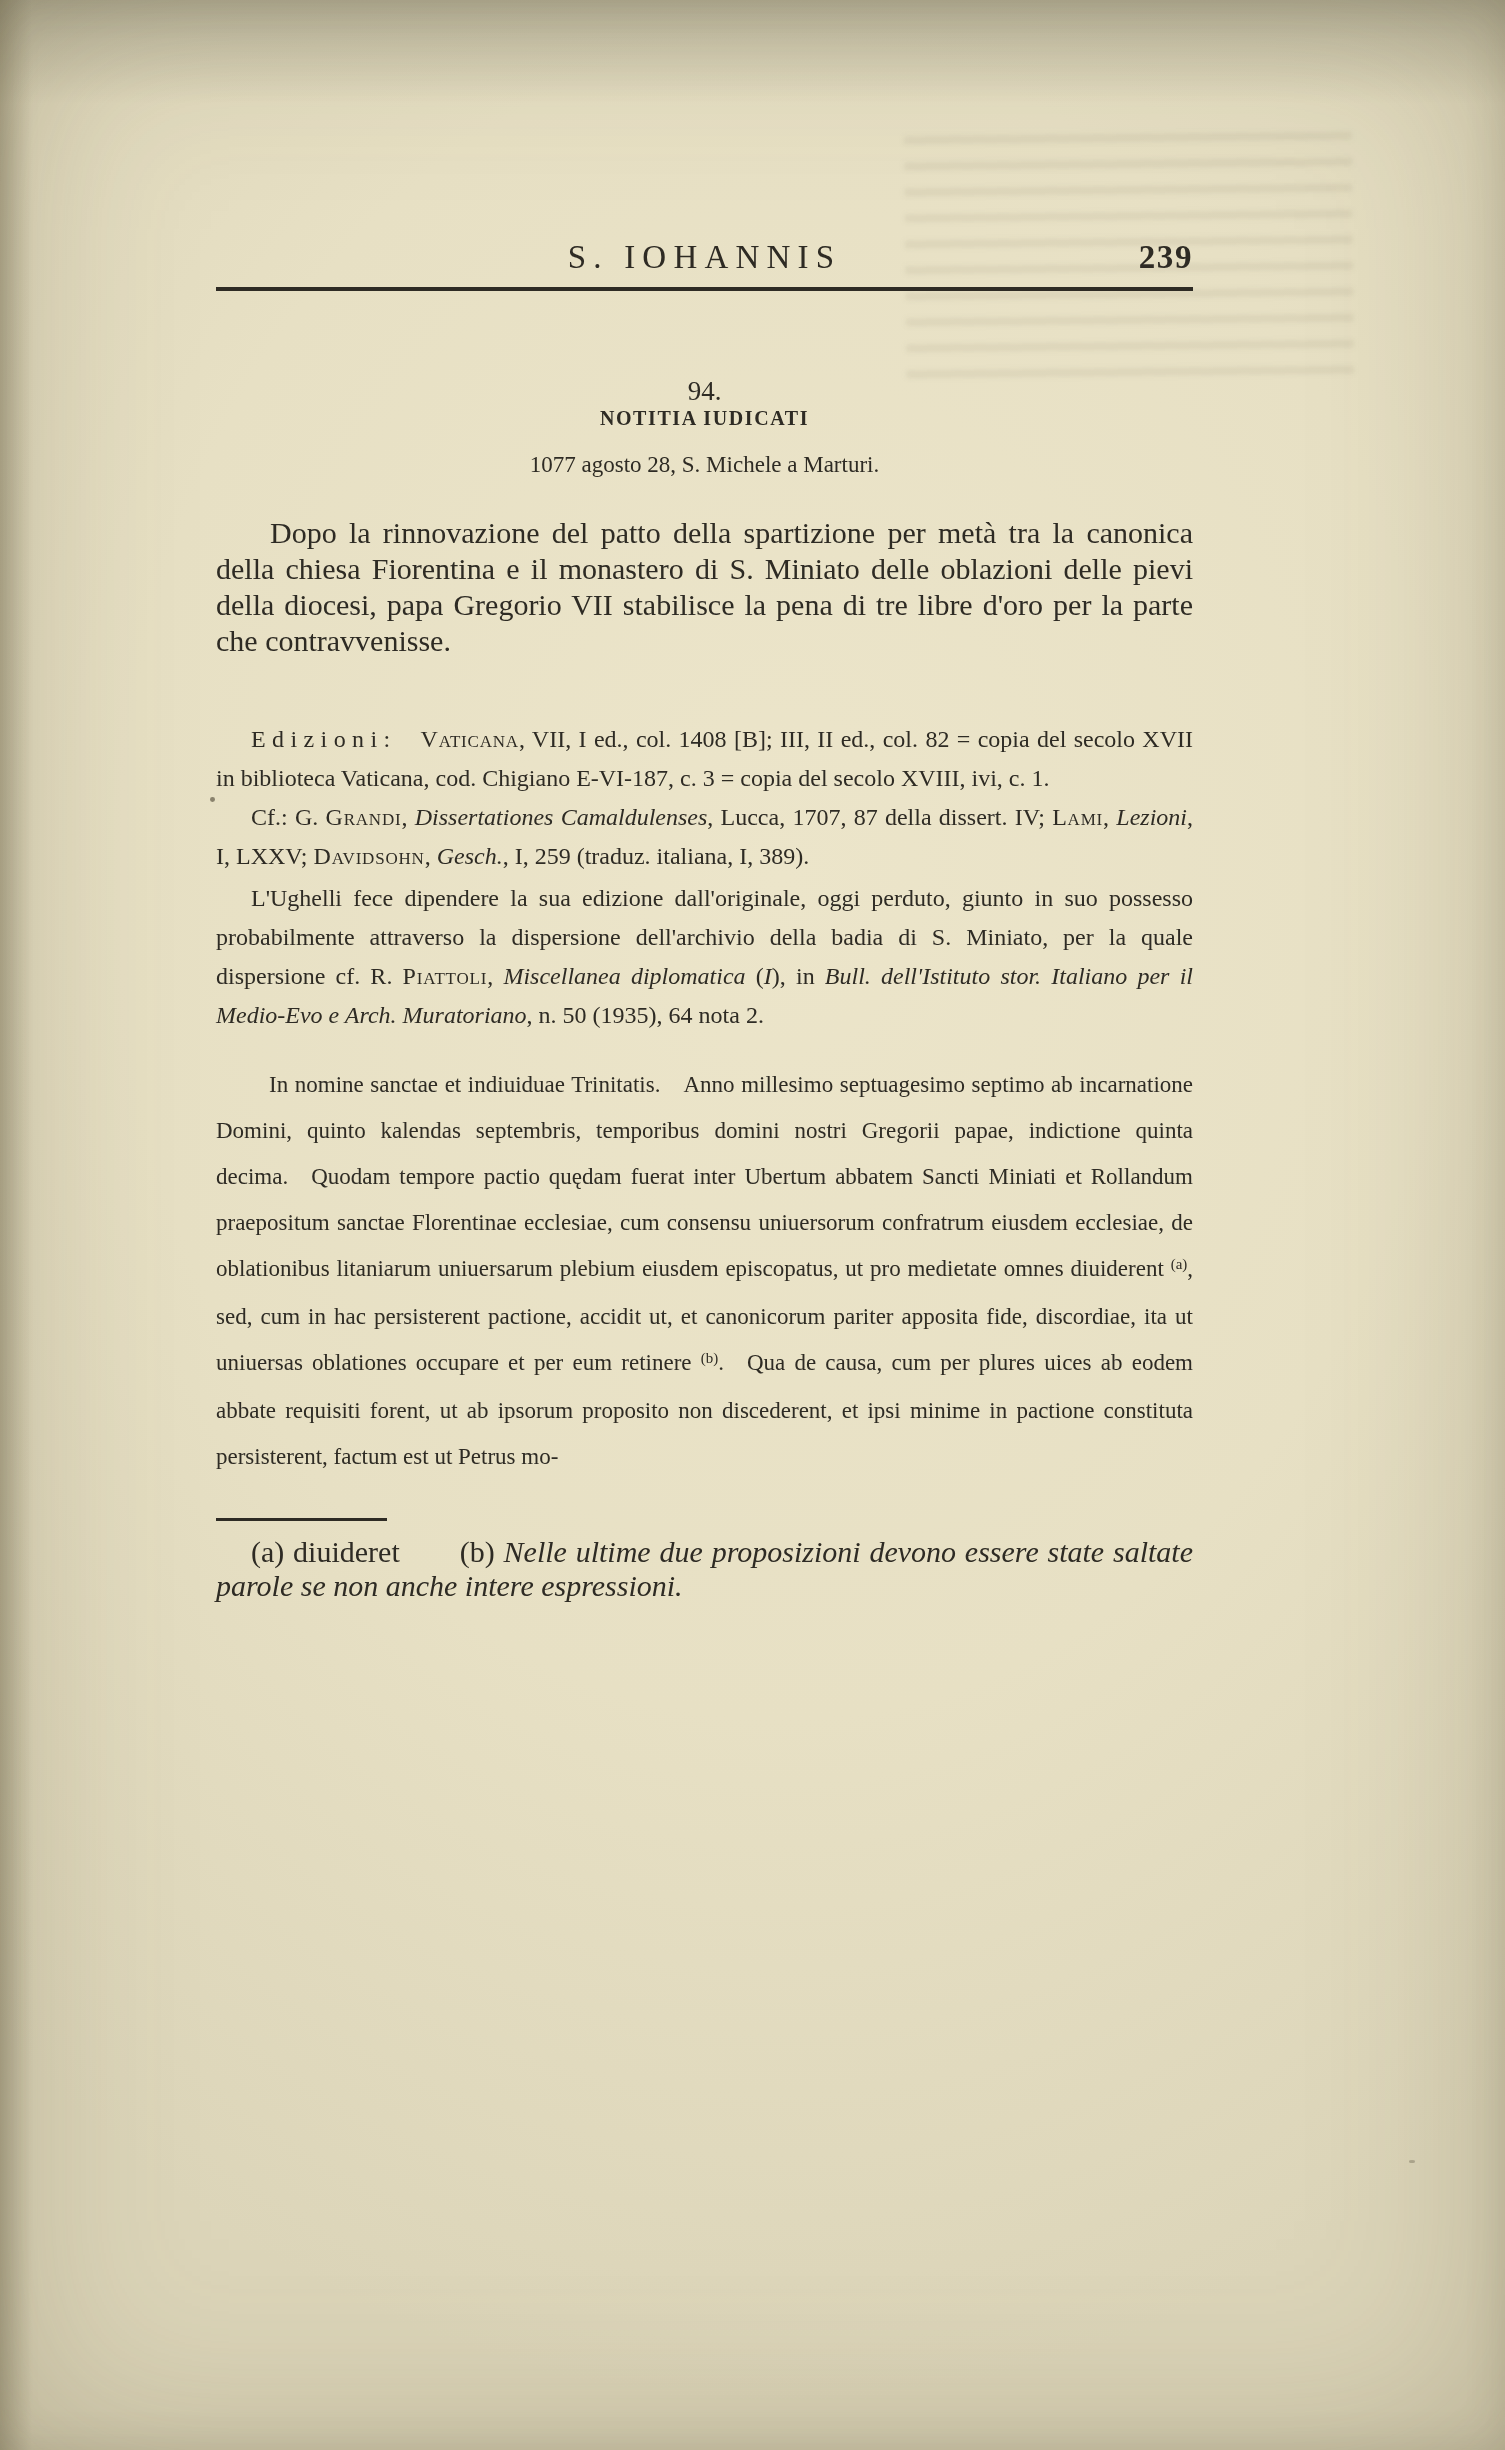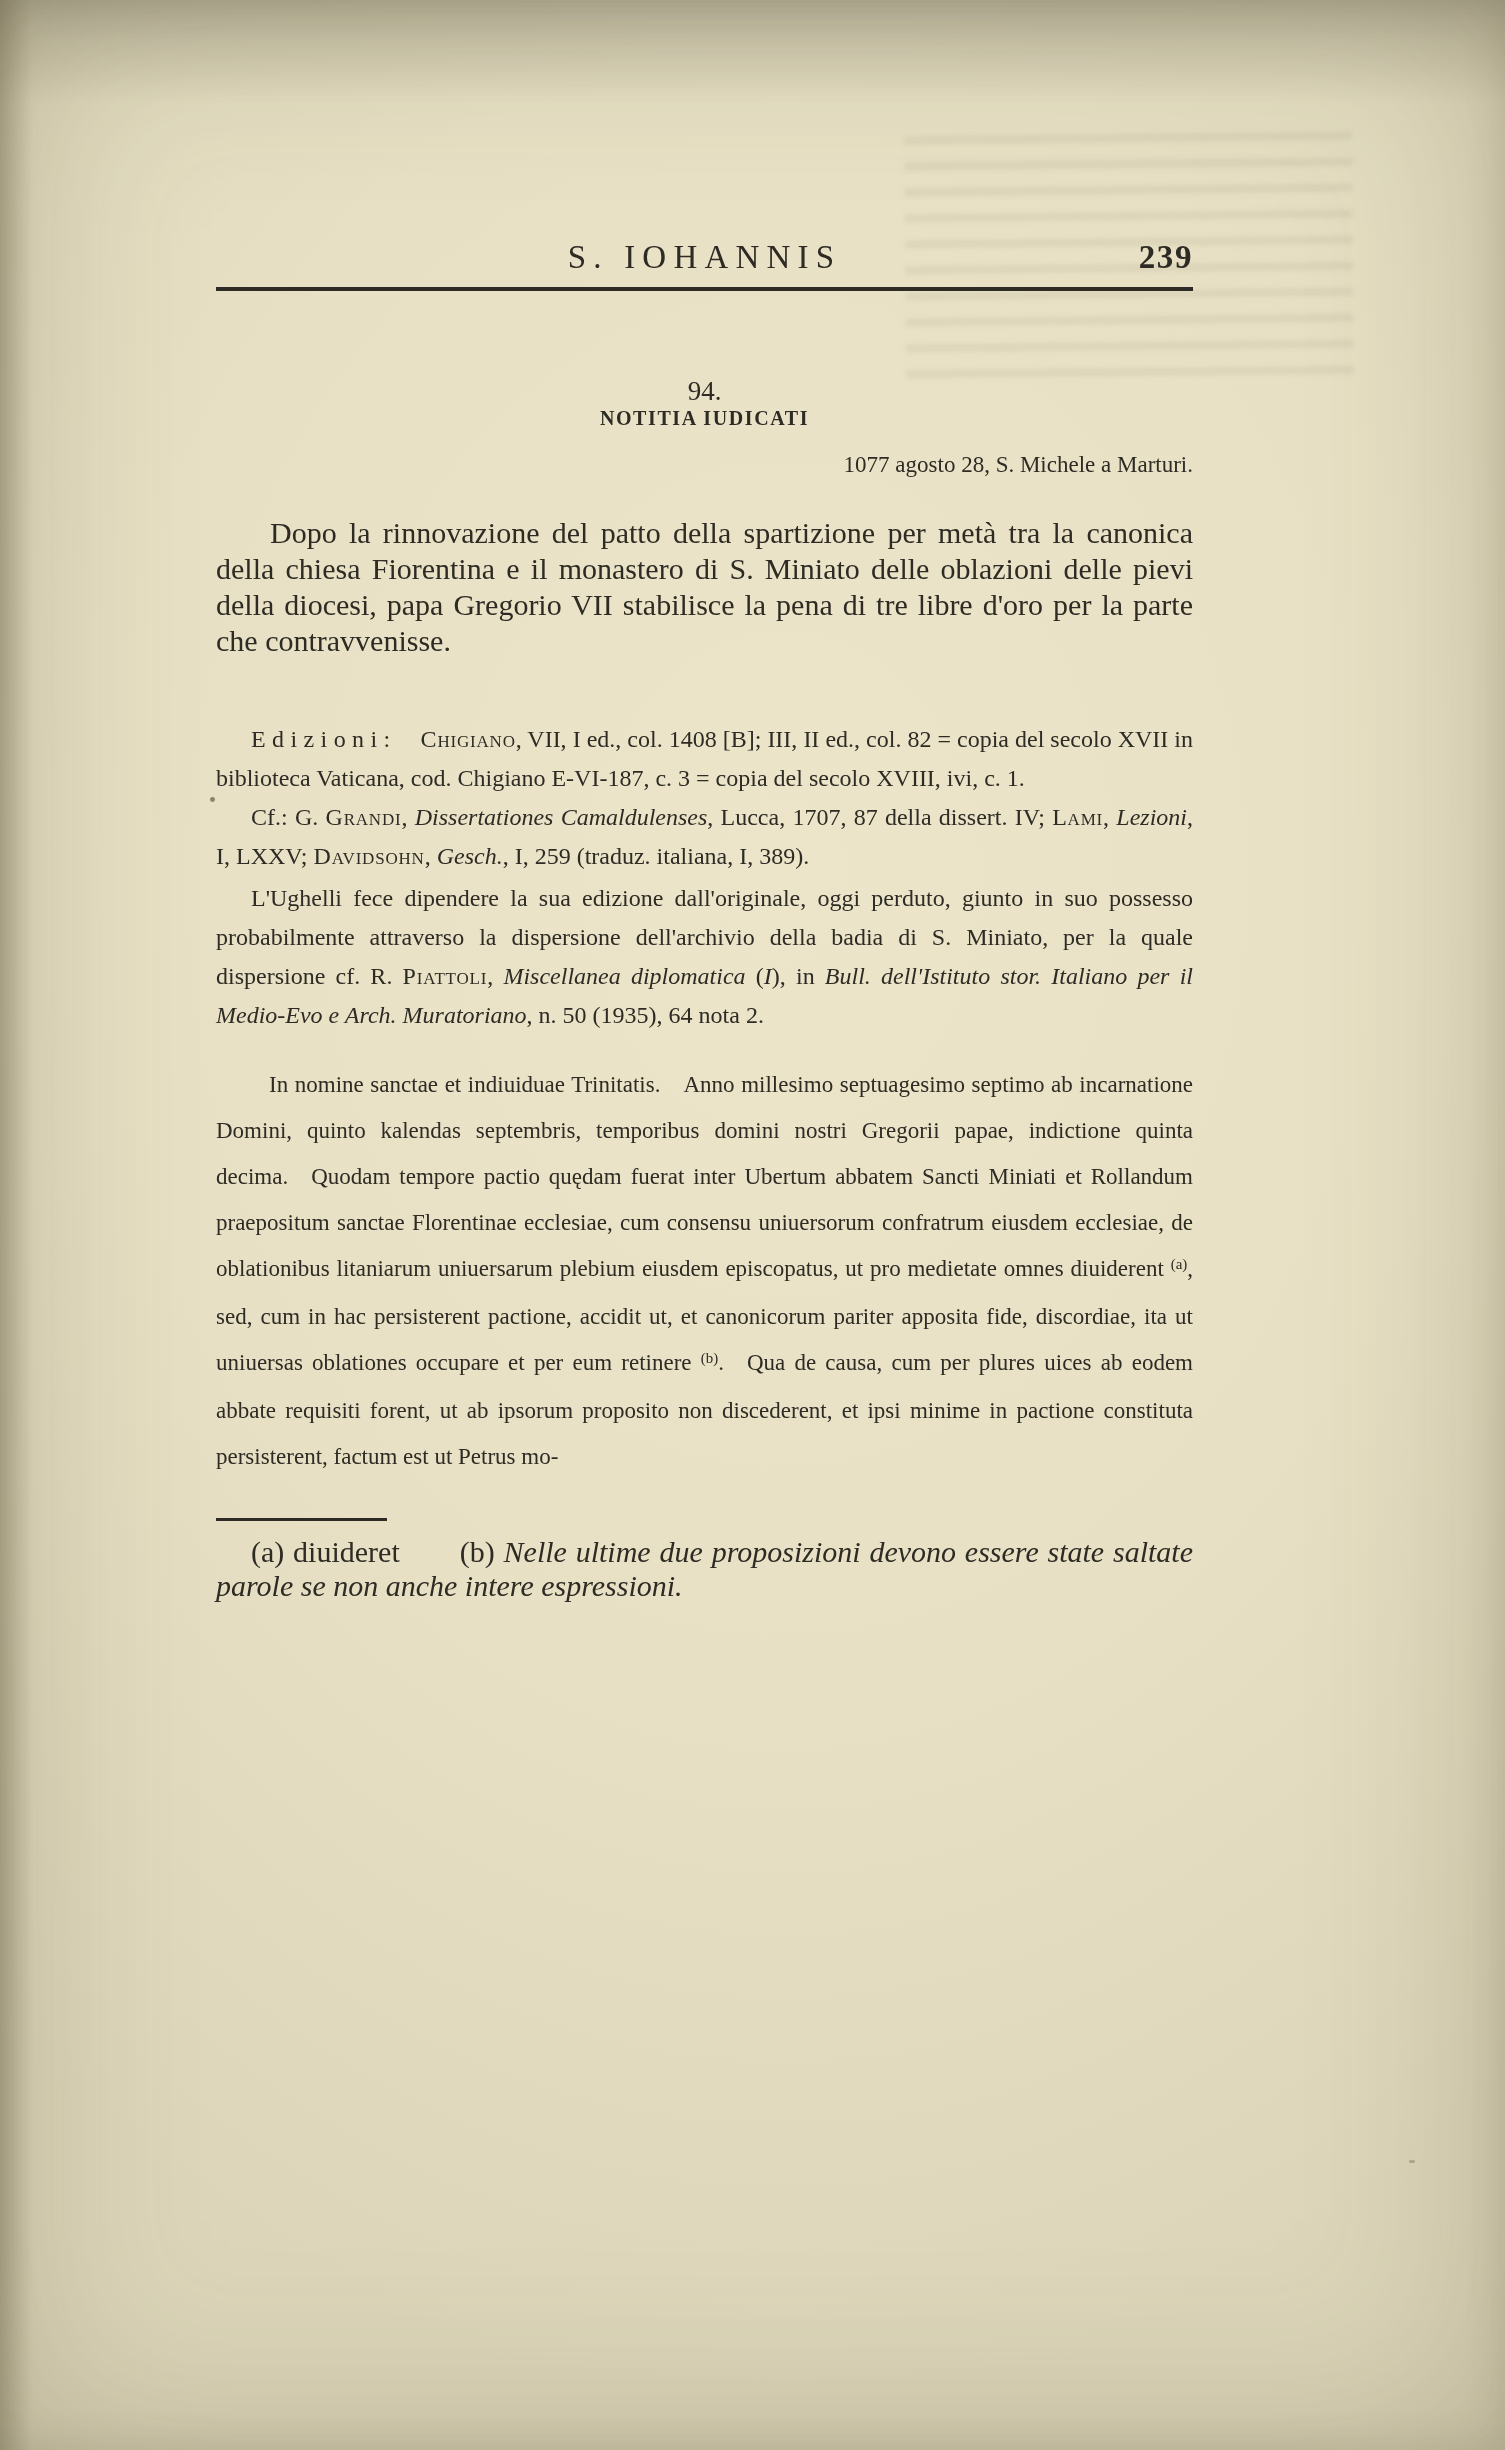--- a/index.html
+++ b/index.html
@@ -46,21 +46,21 @@
     font-size:33px; letter-spacing:7.2px; white-space:nowrap;
   }
   .page-number {
     position:absolute; right:0; top:0;
     font-size:33px; font-weight:700; letter-spacing:1.6px;
   }
   .header-rule { height:3.2px; background:#2e2b24; margin-top:6.4px; }
 
   .doc-number { margin-top:85px; text-align:center; font-size:27px; }
   .doc-title  {  text-align:center; font-size:20px; font-weight:700; letter-spacing:1.6px; }
-  .doc-date   { margin-top:22.4px;  text-align:right; font-size:23px; }
+  .doc-date   { margin-top:22.4px;  text-align:center; font-size:23px; }
 
   .summary {
     margin-top:37px; font-size:30px; line-height:36px;
     text-align:justify; text-indent:54px;
   }
 
   .apparatus { margin-top:61px; font-size:24px; line-height:39px; text-align:justify; }
   .apparatus p { text-indent:35px; }
   .apparatus .regesti { margin-top:4.8px; }
   .apparatus .nota { margin-top:3.2px; }
@@ -97,21 +97,21 @@
     </div>
     <div class="header-rule"></div>
 
     <div class="doc-number">94.</div>
     <div class="doc-title">NOTITIA IUDICATI</div>
     <div class="doc-date">1077 agosto 28, S. Michele a Marturi.</div>
 
     <p class="summary"><span>Dopo la rinnovazione del patto della spartizione per metà tra la canonica della chiesa Fiorentina e il monastero di S. Miniato delle oblazioni delle pievi della diocesi, papa Gregorio VII stabilisce la pena di tre libre d'oro per la parte che contravvenisse.</span></p>
 
     <div class="apparatus">
-      <p class="edizioni"><span class="run-sp">Edizioni:</span><span> </span><span class="run-sc">Chigiano</span><span>, VII, I ed., col. 1408 [B]; III, II ed., col. 82 = copia del secolo XVII in biblioteca Vaticana, cod. Chigiano E-VI-187, c. 3 = copia del secolo XVIII, ivi, c. 1.</span></p>
+      <p class="edizioni"><span class="run-sp">Edizioni:</span><span> </span><span class="run-sc">Vaticana</span><span>, VII, I ed., col. 1408 [B]; III, II ed., col. 82 = copia del secolo XVII in biblioteca Vaticana, cod. Chigiano E-VI-187, c. 3 = copia del secolo XVIII, ivi, c. 1.</span></p>
       <p class="cf"><span>Cf.: G. </span><span class="run-sc">Grandi</span><span>, </span><span class="run-i">Dissertationes Camaldulenses</span><span>, Lucca, 1707, 87 della dissert. IV; </span><span class="run-sc">Lami</span><span>, </span><span class="run-i">Lezioni</span><span>, I, LXXV; </span><span class="run-sc">Davidsohn</span><span>, </span><span class="run-i">Gesch.</span><span>, I, 259 (traduz. italiana, I, 389).</span></p>
       <p class="nota"><span>L'Ughelli fece dipendere la sua edizione dall'originale, oggi perduto, giunto in suo possesso probabilmente attraverso la dispersione dell'archivio della badia di S. Miniato, per la quale dispersione cf. R. </span><span class="run-sc">Piattoli</span><span>, </span><span class="run-i">Miscellanea diplomatica</span><span> (</span><span class="run-i">I</span><span>), in </span><span class="run-i">Bull. dell'Istituto stor. Italiano per il Medio-Evo e Arch. Muratoriano</span><span>, n. 50 (1935), 64 nota 2.</span></p>
     </div>
 
     <p class="main-text"><span>In nomine sanctae et indiuiduae Trinitatis. Anno millesimo septuagesimo septimo ab incarnatione Domini, quinto kalendas septembris, temporibus domini nostri Gregorii papae, indictione quinta decima. Quodam tempore pactio quędam fuerat inter Ubertum abbatem Sancti Miniati et Rollandum praepositum sanctae Florentinae ecclesiae, cum consensu uniuersorum confratrum eiusdem ecclesiae, de oblationibus litaniarum uniuersarum plebium eiusdem episcopatus, ut pro medietate omnes diuiderent&nbsp;</span><span class="run-sup">(a)</span><span>, sed, cum in hac persisterent pactione, accidit ut, et canonicorum pariter apposita fide, discordiae, ita ut uniuersas oblationes occupare et per eum retinere&nbsp;</span><span class="run-sup">(b)</span><span>. Qua de causa, cum per plures uices ab eodem abbate requisiti forent, ut ab ipsorum proposito non discederent, et ipsi minime in pactione constituta persisterent, factum est ut Petrus mo-</span></p>
 
     <div class="fn-rule"></div>
     <p class="footnote"><span>(a) diuideret  (b) </span><span class="run-i">Nelle ultime due proposizioni devono essere state saltate parole se non anche intere espressioni.</span></p>
 
   </div>

